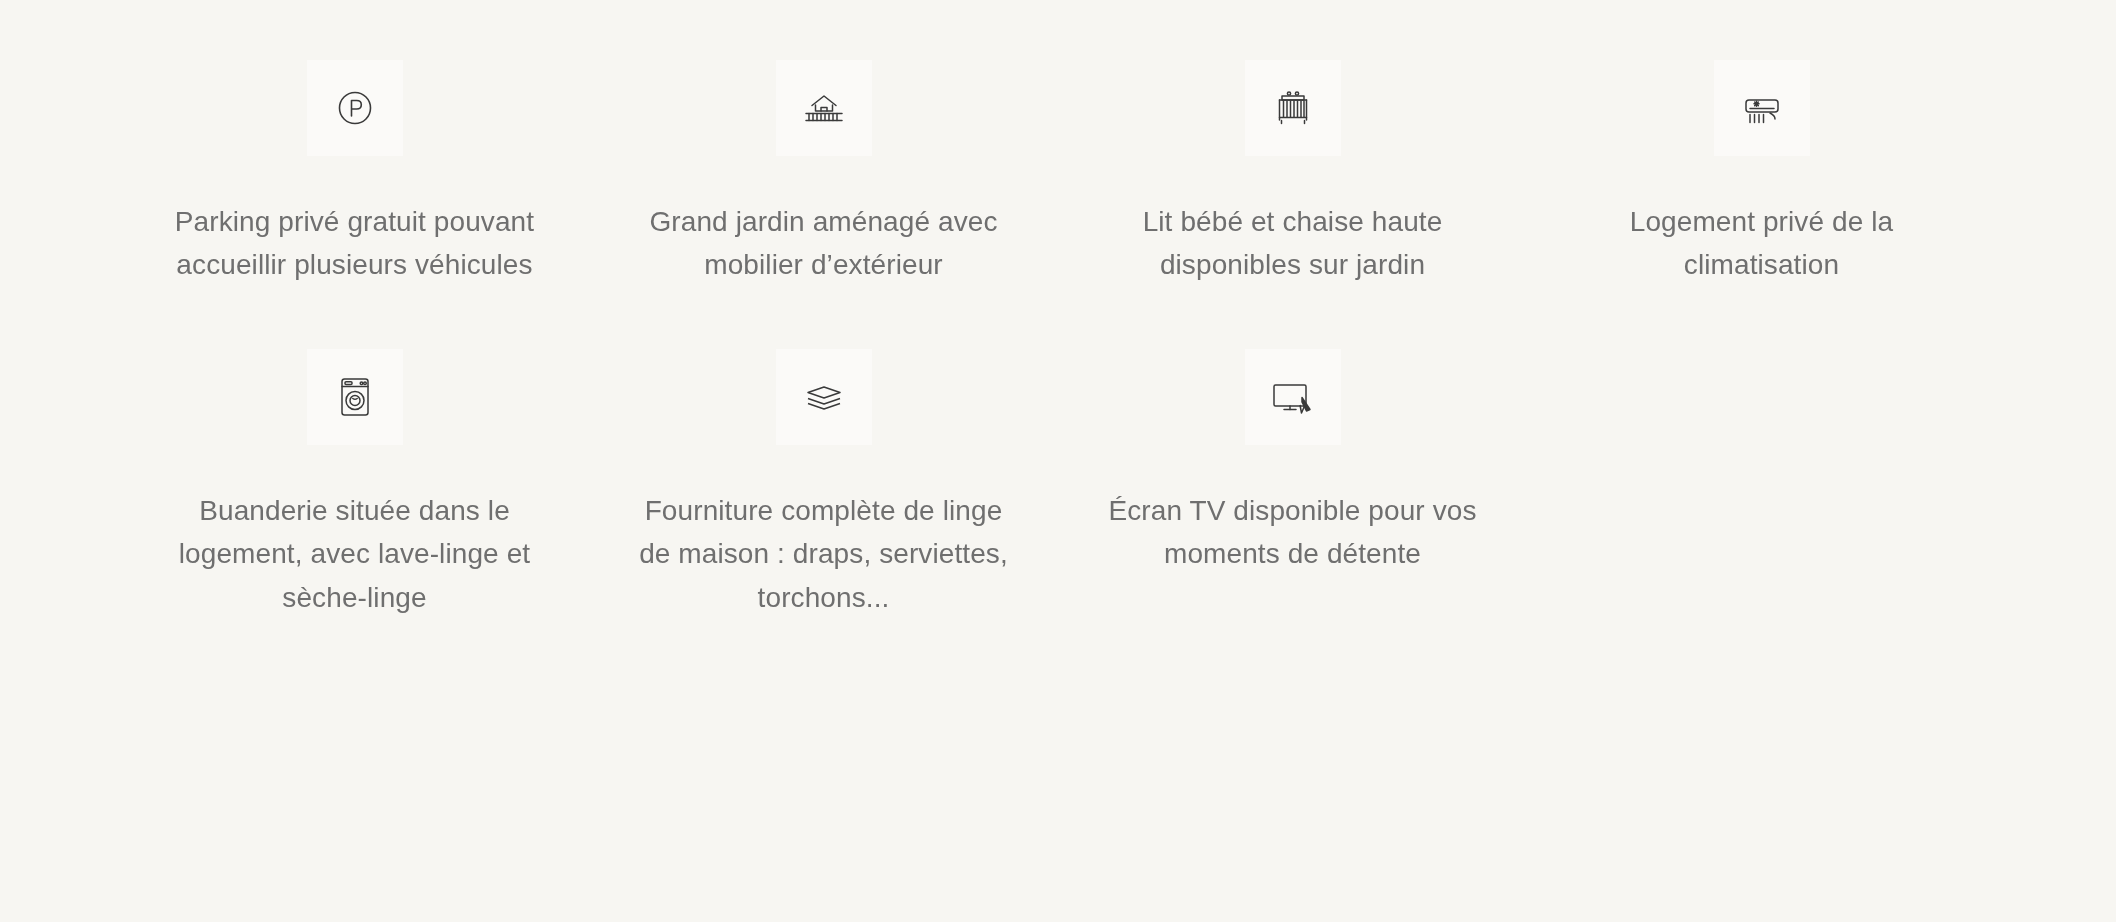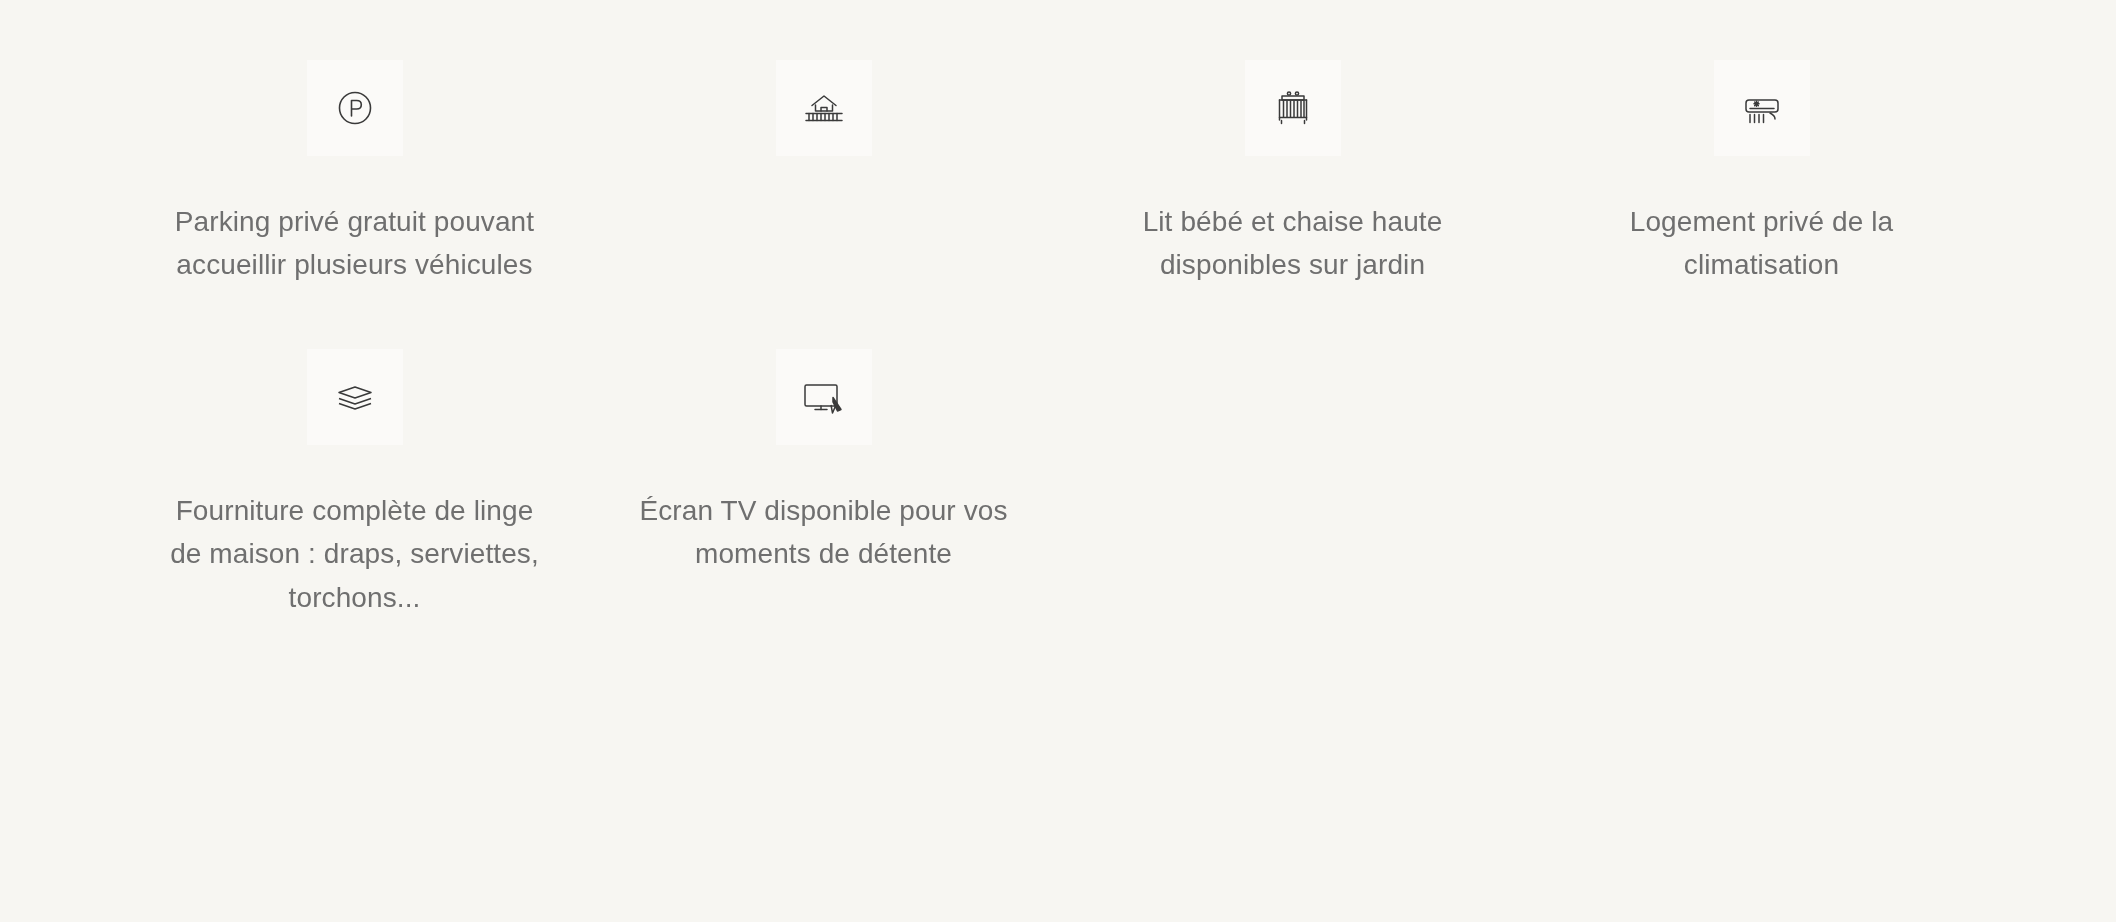--- a/index.html
+++ b/index.html
@@ -83,20 +83,21 @@
       <div class="icon-tile">
         <svg width="52" height="46" viewBox="0 0 52 46" fill="none" stroke="#3a3a3a" stroke-width="1.5">
           <path d="M14 20.5 26 11l12 9.5" stroke-linecap="round" stroke-linejoin="round"></path>
           <path d="M17.5 20v6h17v-6" stroke-linecap="round" stroke-linejoin="round"></path>
           <path d="M23 26v-3.5h6V26" stroke-linecap="round" stroke-linejoin="round"></path>
           <path d="M8 28.5h36" stroke-linecap="round"></path>
           <path d="M11 28.5v7M15 28.5v7M19 28.5v7M23 28.5v7M27 28.5v7M31 28.5v7M35 28.5v7M39 28.5v7" stroke-linecap="round"></path>
           <path d="M8 35.5h36" stroke-linecap="round"></path>
         </svg>
       </div>
+      <div class="amenity-label">Grand jardin aménagé avec mobilier d’extérieur</div>
     </div>
 
 
     <div class="amenity-item row-1">
       <div class="icon-tile">
         <svg width="50" height="48" viewBox="0 0 50 48" fill="none" stroke="#3a3a3a" stroke-width="1.5">
           <path d="M14 12h22v4H14z" stroke-linejoin="round"></path>
           <circle cx="21" cy="9.5" r="1.6"></circle>
           <circle cx="29" cy="9.5" r="1.6"></circle>
           <path d="M11.5 16v20M38.5 16v20" stroke-linecap="round"></path>
@@ -118,20 +119,35 @@
           <path d="M34 27c3 1.5 5 3.5 5 6" stroke-linecap="round"></path>
           <g stroke-linecap="round">
             <path d="M18 17.8h5M20.5 15.3v5"></path>
             <path d="M18.7 16l3.6 3.6M22.3 16l-3.6 3.6"></path>
           </g>
         </svg>
       </div>
       <div class="amenity-label">Logement privé de la climatisation</div>
     </div>
 
+    <div class="amenity-item row-2">
+      <div class="icon-tile">
+        <svg width="44" height="50" viewBox="0 0 44 50" fill="none" stroke="#3a3a3a" stroke-width="1.5">
+          <rect x="9" y="7" width="26" height="36" rx="2.5"></rect>
+          <path d="M9 14.5h26" stroke-linecap="round"></path>
+          <rect x="12" y="9.8" width="7" height="2.8" rx="1"></rect>
+          <circle cx="28.5" cy="11.2" r="1.3"></circle>
+          <circle cx="32" cy="11.2" r="1.3"></circle>
+          <circle cx="22" cy="28.5" r="9"></circle>
+          <circle cx="22" cy="28.5" r="5"></circle>
+          <path d="M19.8 26.5c1.3 1 3.1 1 4.4 0" stroke-linecap="round"></path>
+        </svg>
+      </div>
+      <div class="amenity-label">Buanderie située dans le logement, avec lave-linge et sèche-linge</div>
+    </div>
 
     <div class="amenity-item row-2">
       <div class="icon-tile">
         <svg width="54" height="40" viewBox="0 0 54 40" fill="none" stroke="#3a3a3a" stroke-width="1.5" stroke-linejoin="round">
           <path d="M27 10l16 5.5-16 5.5-16-5.5z"></path>
           <path d="M11 21.5l16 5.5 16-5.5"></path>
           <path d="M11 26.5l16 5.5 16-5.5"></path>
         </svg>
       </div>
       <div class="amenity-label">Fourniture complète de linge de maison : draps, serviettes, torchons...</div>

